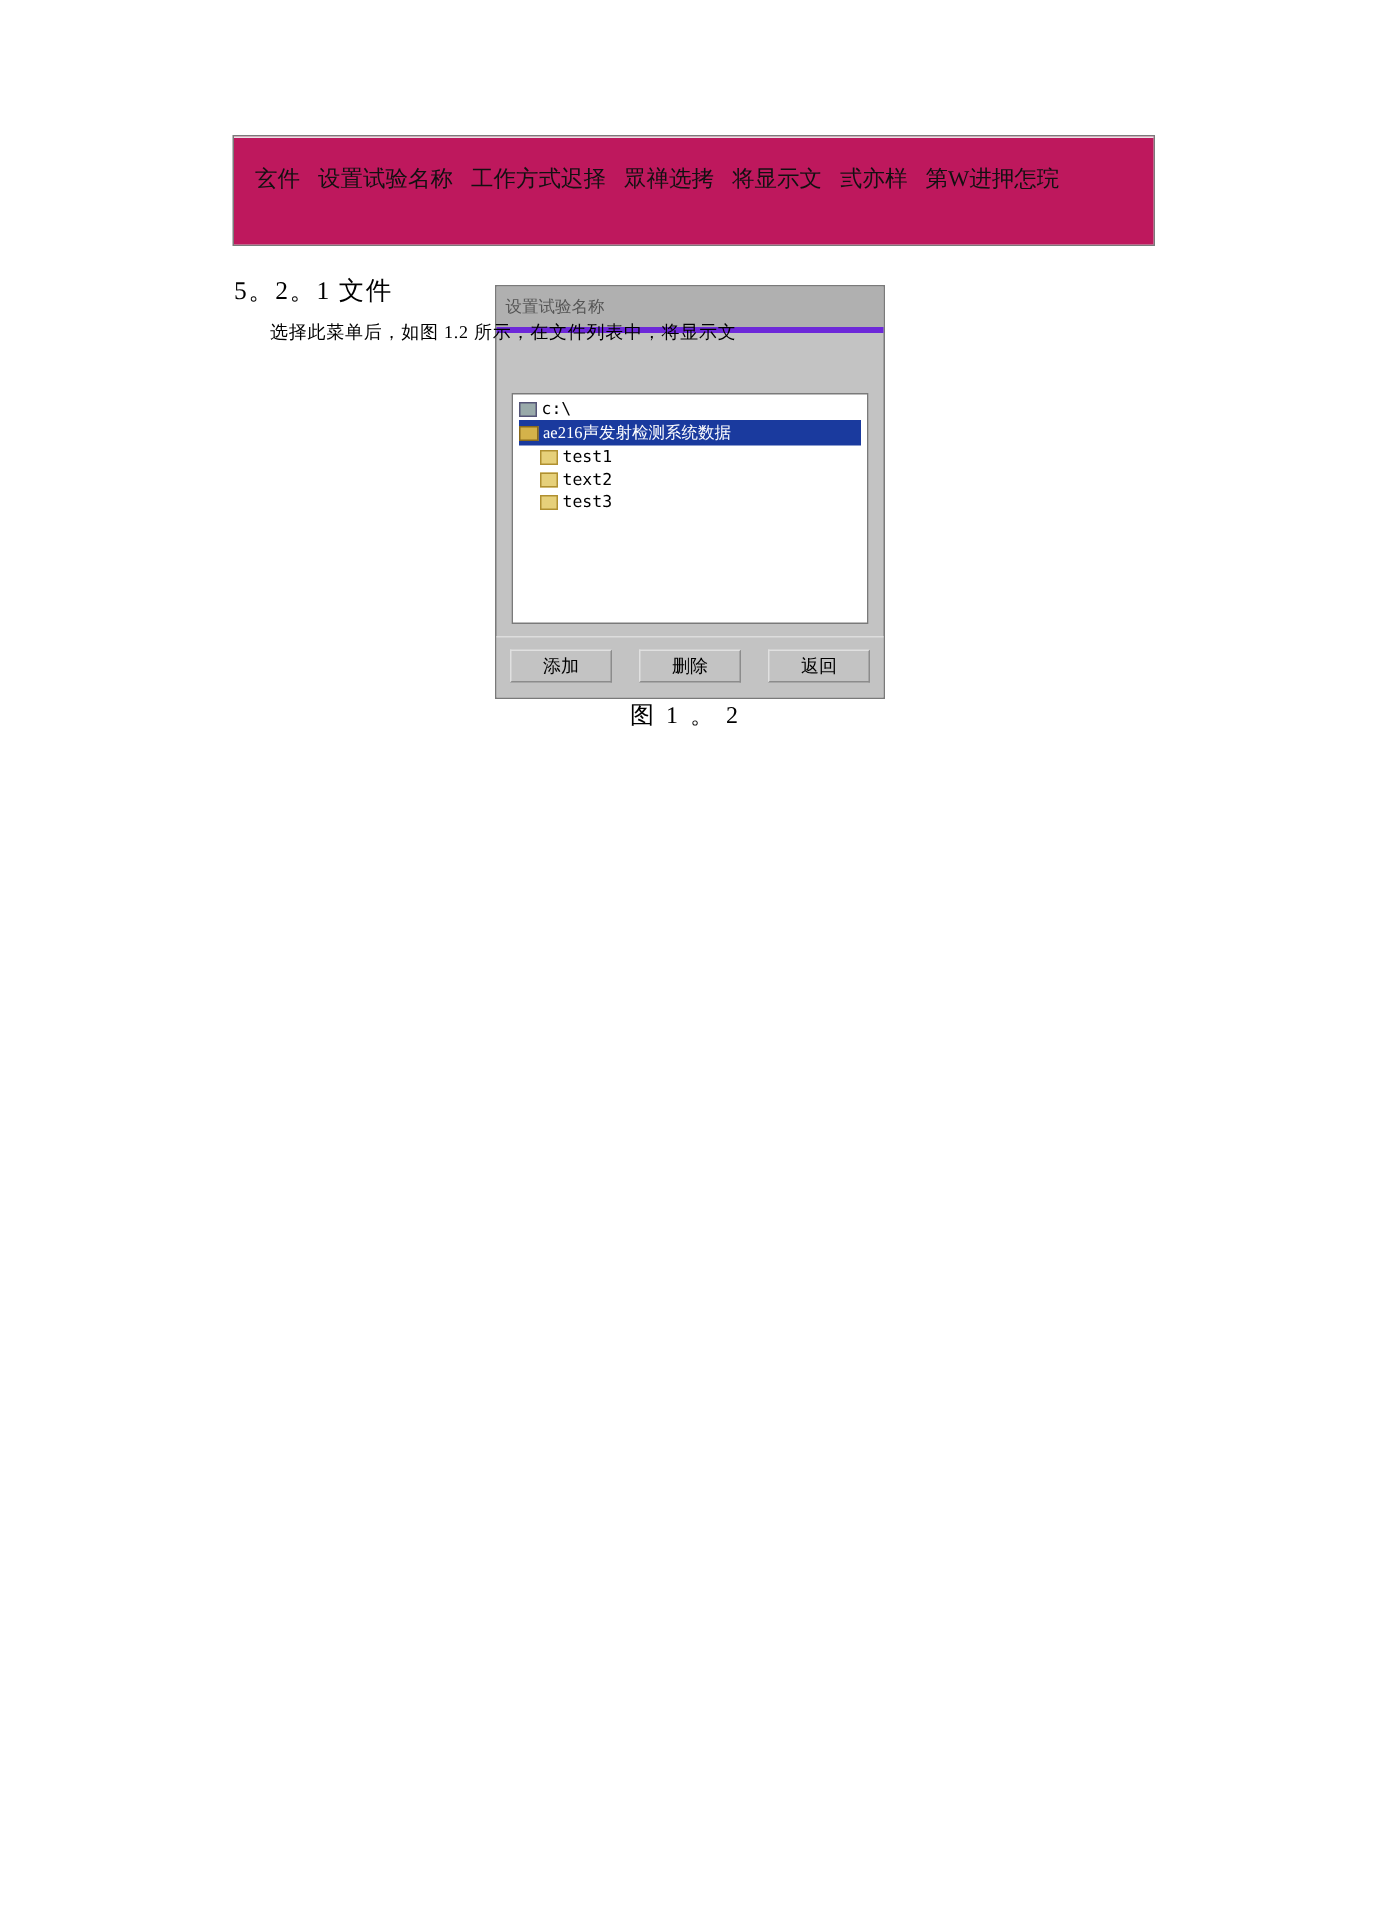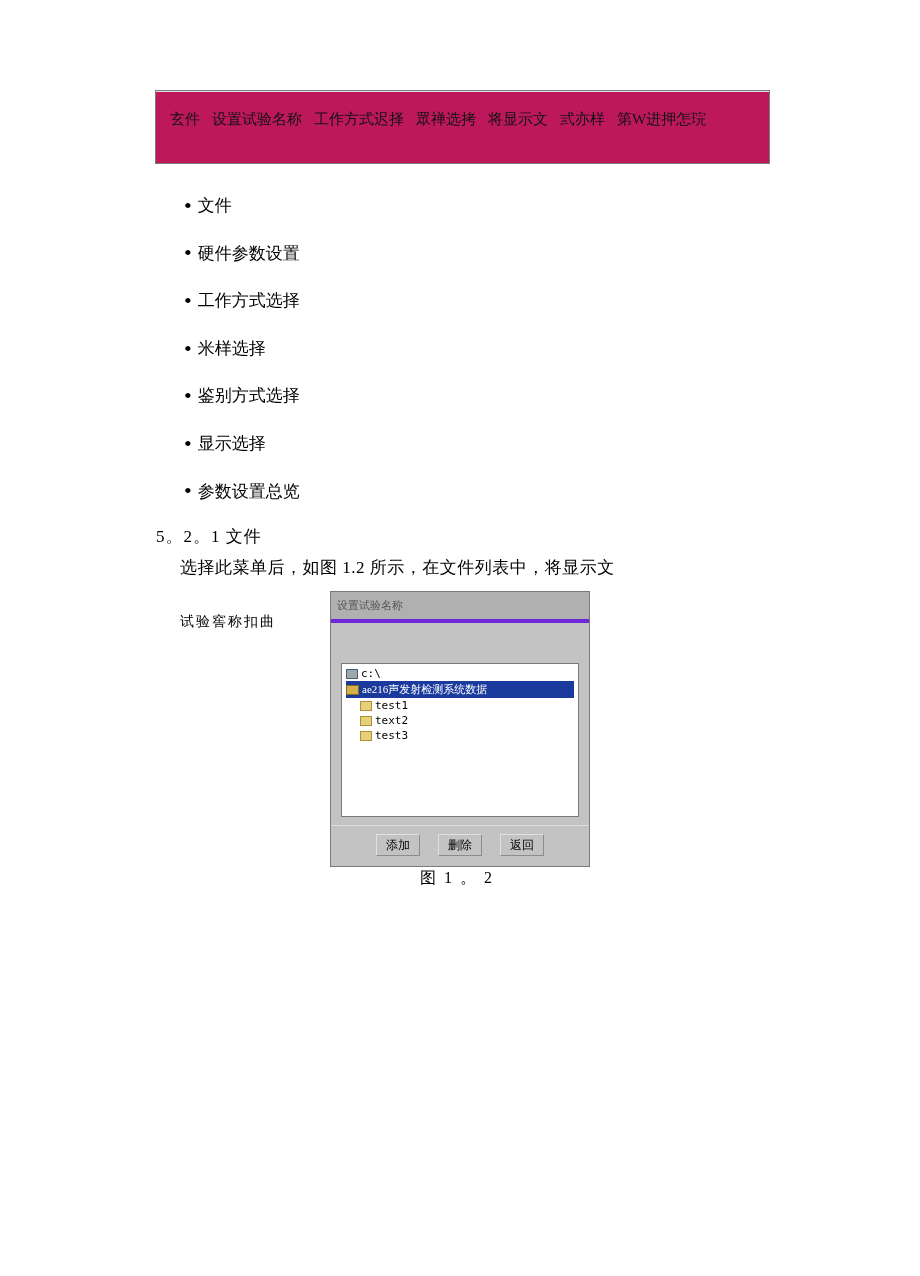--- a/index.html
+++ b/index.html
@@ -49,21 +49,21 @@
       font-size: 22px;
       line-height: 1;
     }
     .sec-num {
       font-size: 17px;
       margin-top: 10px;
       margin-left: 6px;
       letter-spacing: 1px;
     }
     .body-line {
-      font-size: 17px;
+      font-size: 12px;
       margin-top: 8px;
       margin-left: 30px;
       letter-spacing: 0.5px;
     }
     .ocr-line {
       font-size: 14px;
       margin-top: 34px;
       margin-left: 30px;
       letter-spacing: 2px;
     }
@@ -126,21 +126,21 @@
     }
     .dialog-buttons {
       background: #c3c3c3;
       padding: 8px 8px 10px 8px;
       display: flex;
       gap: 18px;
       justify-content: center;
       border-top: 1px solid #ddd;
     }
     .dlg-btn {
-      width: 44px; height: 22px;
+      width: 68px; height: 22px;
       background: #c3c3c3;
       border: 1px outset #e0e0e0;
       font-size: 12px;
       font-family: "SimSun", sans-serif;
       cursor: pointer;
     }
     .caption {
       font-size: 16px;
       margin-left: 90px;
       margin-top: 1px;
@@ -157,47 +157,23 @@
       <span>玄件</span>
       <span>设置试验名称</span>
       <span>工作方式迟择</span>
       <span>眾禅选拷</span>
       <span>将显示文</span>
       <span>弎亦样</span>
       <span>第W进押怎琓</span>
     </div>
   </div>
 
-  <ul class="bullets">
-    <li>
-        <span>文件</span>
-      </li>
-    <li>
-        <span>硬件参数设置</span>
-      </li>
-    <li>
-        <span>工作方式选择</span>
-      </li>
-    <li>
-        <span>米样选择</span>
-      </li>
-    <li>
-        <span>鉴别方式选择</span>
-      </li>
-    <li>
-        <span>显示选择</span>
-      </li>
-    <li>
-        <span>参数设置总览</span>
-      </li>
-  </ul>
 
   <div class="sec-num">5。2。1 文件</div>
   <div class="body-line">选择此菜单后，如图 1.2 所示，在文件列表中，将显示文</div>
-  <div class="ocr-line">试验窖称扣曲</div>
 
   <div class="dialog-wrap">
     <div class="dialog">
       <div class="dialog-title">设置试验名称</div>
       <div class="dialog-body">
         <div class="file-list">
           <div class="file-row">
             <span class="ico-drive"></span>
             <span>c:\</span>
           </div>

